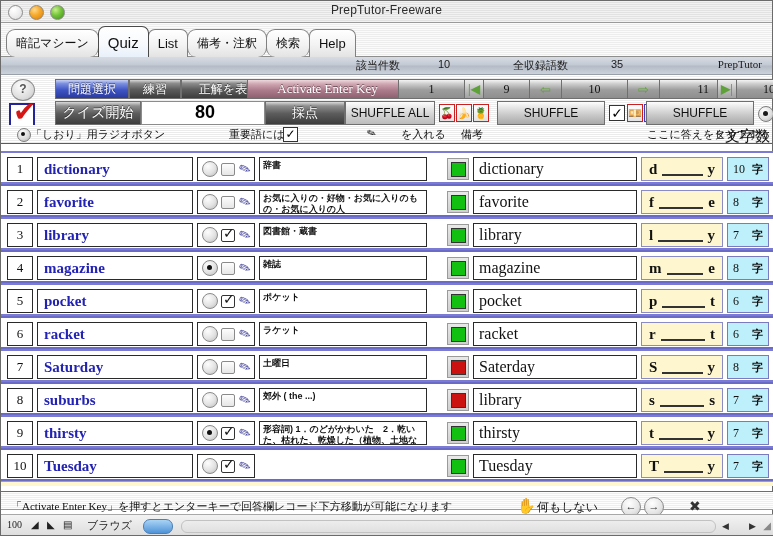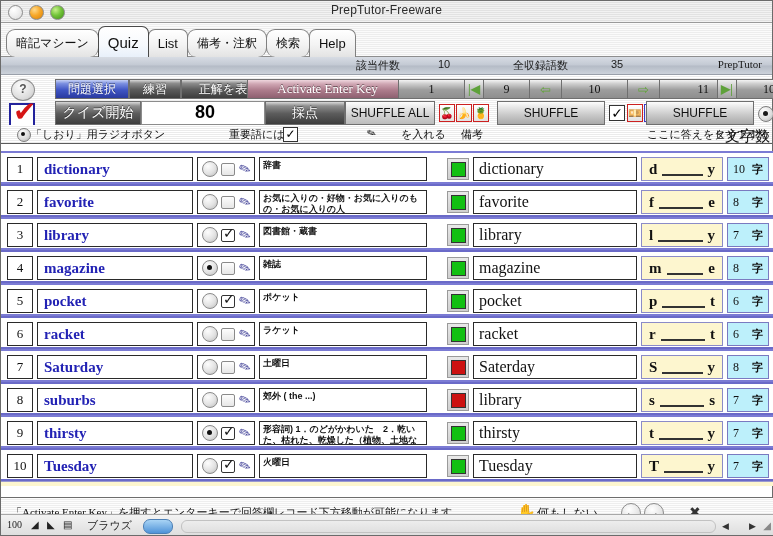--- a/index.html
+++ b/index.html
@@ -170,21 +170,21 @@
     font-family:"Liberation Serif",serif;font-weight:bold;font-size:15px;color:#111;}
   .c-hint .mid{flex:1;border-bottom:2px solid #333;margin:0 5px;height:11px;}
   .c-cnt{left:726px;top:4px;width:42px;height:24px;border:1px solid #7a7ac0;background:#bdf0fb;
     display:flex;align-items:center;justify-content:space-between;padding:0 5px;
     font-family:"Liberation Serif",serif;font-size:12px;color:#111;}
   .c-cnt .ji{font-size:11px;font-weight:bold;}
 
   .tailpad{height:14px;background:#fdf6cf;border-top:1px solid #9a9ad0;}
 
   
-  .msgbar{position:absolute;left:0;bottom:13px;width:773px;height:25px;box-sizing:border-box;
+  .msgbar{position:absolute;left:0;bottom:25px;width:773px;height:19px;box-sizing:border-box;
     border-top:1px solid #6d6d6d;border-bottom:1px solid #9a9a9a;
     background:repeating-linear-gradient(to bottom,#fdfdfd 0px,#fdfdfd 1px,#eeeeee 1px,#eeeeee 2px);}
   .msg{position:absolute;left:10px;top:7px;font-size:11px;color:#111;
        font-family:"Liberation Serif",serif;}
   .hand{position:absolute;left:516px;top:5px;font-size:15px;color:#e8a7a7;}
   .nothing{position:absolute;left:536px;top:7px;font-size:12px;color:#111;}
   .circbtn{position:absolute;top:5px;width:18px;height:18px;border-radius:50%;
     background:radial-gradient(circle at 40% 30%,#ffffff,#e4e4e4 60%,#c0c0c0 100%);
     border:1px solid #8c8c8c;text-align:center;line-height:17px;font-size:11px;color:#333;}
   .cb1{left:620px;} .cb2{left:643px;}
@@ -543,21 +543,20 @@
       <div class="row alt">
         <div class="cell c-num">10</div>
         <div class="cell c-word">Tuesday</div>
         <div class="cell c-ctrl">
           <span class="mini-radio"></span>
           <span class="mini-chk on">
             <span class="tick">✓</span>
           </span>
           <span class="pen">✎</span>
         </div>
-        <div class="cell c-mean">火曜日</div>
         <div class="cell c-state">
           <span class="led ok"></span>
         </div>
         <div class="cell c-ans">Tuesday</div>
         <div class="cell c-hint">
           <span>T</span>
           <span class="mid"></span>
           <span>y</span>
         </div>
         <div class="cell c-cnt">

